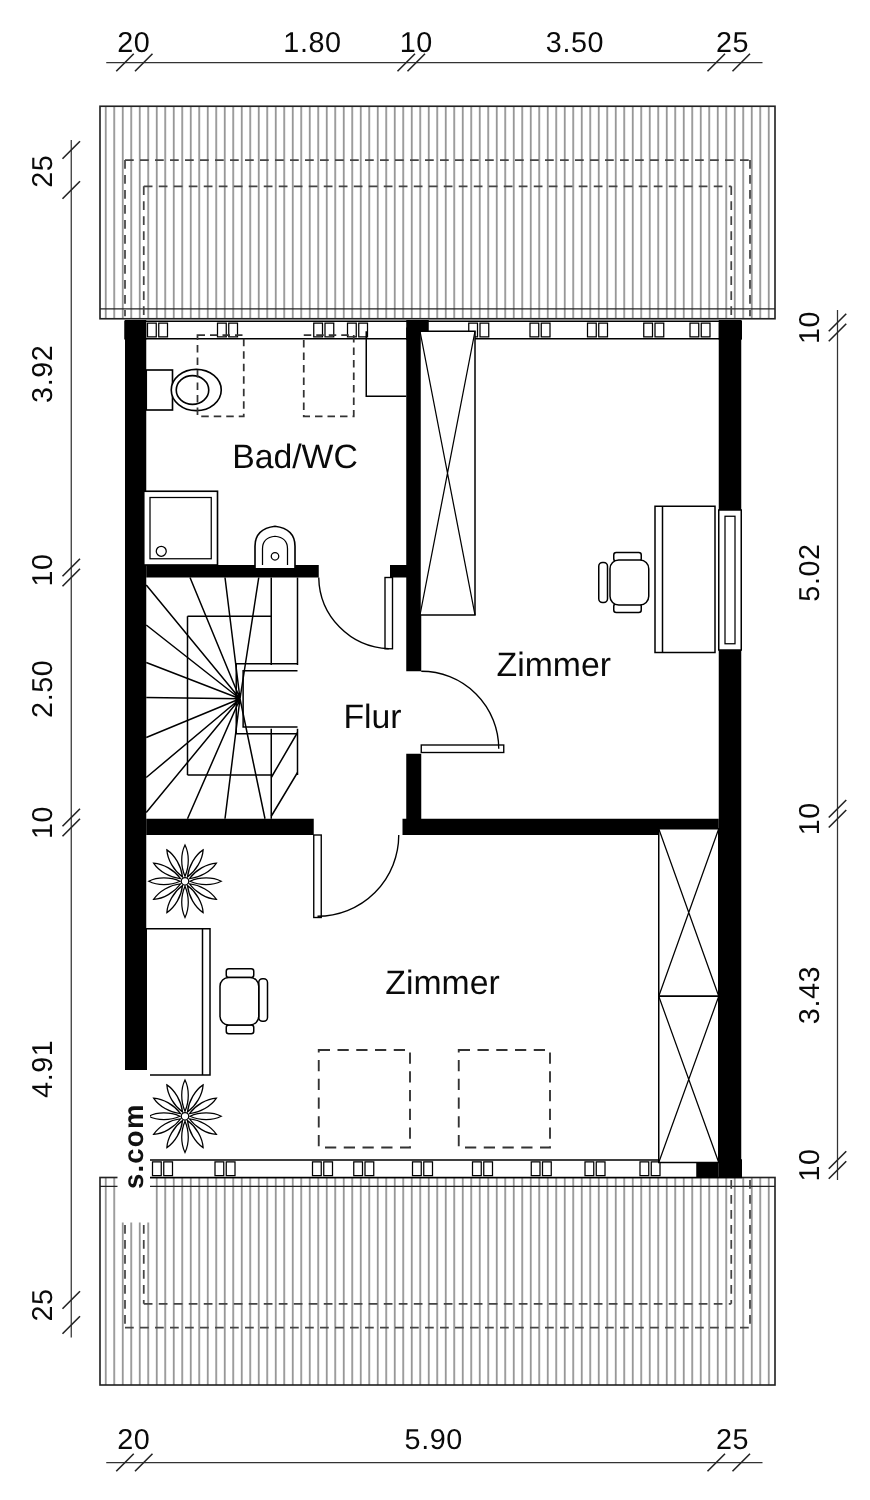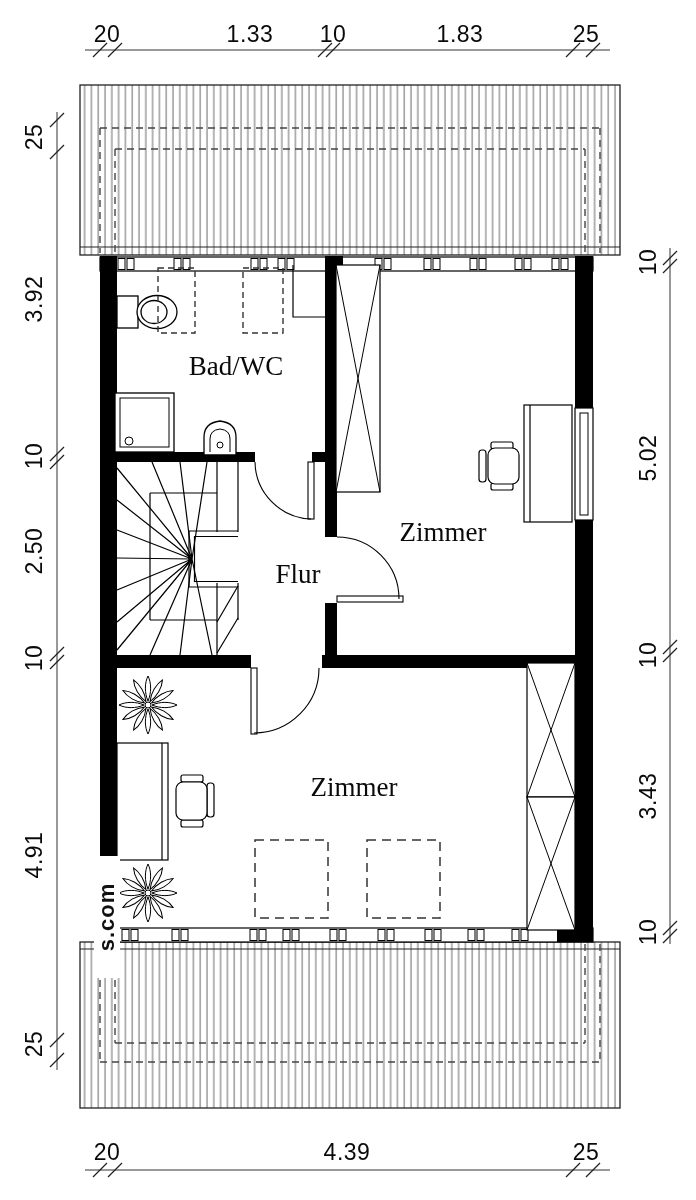--- a/index.html
+++ b/index.html
@@ -3,21 +3,21 @@
 <meta charset="utf-8">
 <style>
   html,body{margin:0;padding:0;background:#fff;}
   #canvas{position:relative;width:696px;height:1200px;background:#fff;overflow:hidden;
           font-family:"Liberation Sans",sans-serif;}
   #linework{position:absolute;left:0;top:0;}
   .label{position:absolute;transform:translate(-50%,-50%);color:#0a0a0a;white-space:nowrap;
          font-family:"Liberation Sans",sans-serif;}
   .dim{font-size:23px;letter-spacing:.5px;}
   .dim-v{transform:translate(-50%,-50%) rotate(-90deg);}
-  .room{font-size:27px;font-family:Liberation Serif, serif;}
+  .room{font-size:27px;}
   .watermark-box{position:absolute;left:94px;top:856px;width:26px;height:122px;background:#fff;
                  display:flex;align-items:center;justify-content:center;}
   .watermark-box span{transform:rotate(-90deg);font-size:22px;font-weight:bold;color:#111;
                       letter-spacing:1px;}
 </style>
 </head>
 <body>
 
 <div id="canvas">
 
@@ -264,27 +264,27 @@
 <div class="watermark-box">
   <span>s.com</span>
 </div>
 
 <div class="label room" style="left:236px;top:366px;">Bad/WC</div>
 <div class="label room" style="left:443px;top:532px;">Zimmer</div>
 <div class="label room" style="left:298px;top:574px;">Flur</div>
 <div class="label room" style="left:354px;top:787px;">Zimmer</div>
 
 <div class="label dim" style="left:107px;top:34px;">20</div>
-<div class="label dim" style="left:250px;top:34px;">1.33</div>
+<div class="label dim" style="left:250px;top:34px;">1.80</div>
 <div class="label dim" style="left:333px;top:34px;">10</div>
-<div class="label dim" style="left:460px;top:34px;">1.83</div>
+<div class="label dim" style="left:460px;top:34px;">3.50</div>
 <div class="label dim" style="left:586px;top:34px;">25</div>
 
 <div class="label dim" style="left:107px;top:1152px;">20</div>
-<div class="label dim" style="left:347px;top:1152px;">4.39</div>
+<div class="label dim" style="left:347px;top:1152px;">5.90</div>
 <div class="label dim" style="left:586px;top:1152px;">25</div>
 
 <div class="label dim dim-v" style="left:34px;top:137px;">25</div>
 <div class="label dim dim-v" style="left:34px;top:299px;">3.92</div>
 <div class="label dim dim-v" style="left:34px;top:456px;">10</div>
 <div class="label dim dim-v" style="left:34px;top:551px;">2.50</div>
 <div class="label dim dim-v" style="left:34px;top:658px;">10</div>
 <div class="label dim dim-v" style="left:34px;top:855px;">4.91</div>
 <div class="label dim dim-v" style="left:34px;top:1044px;">25</div>
 

